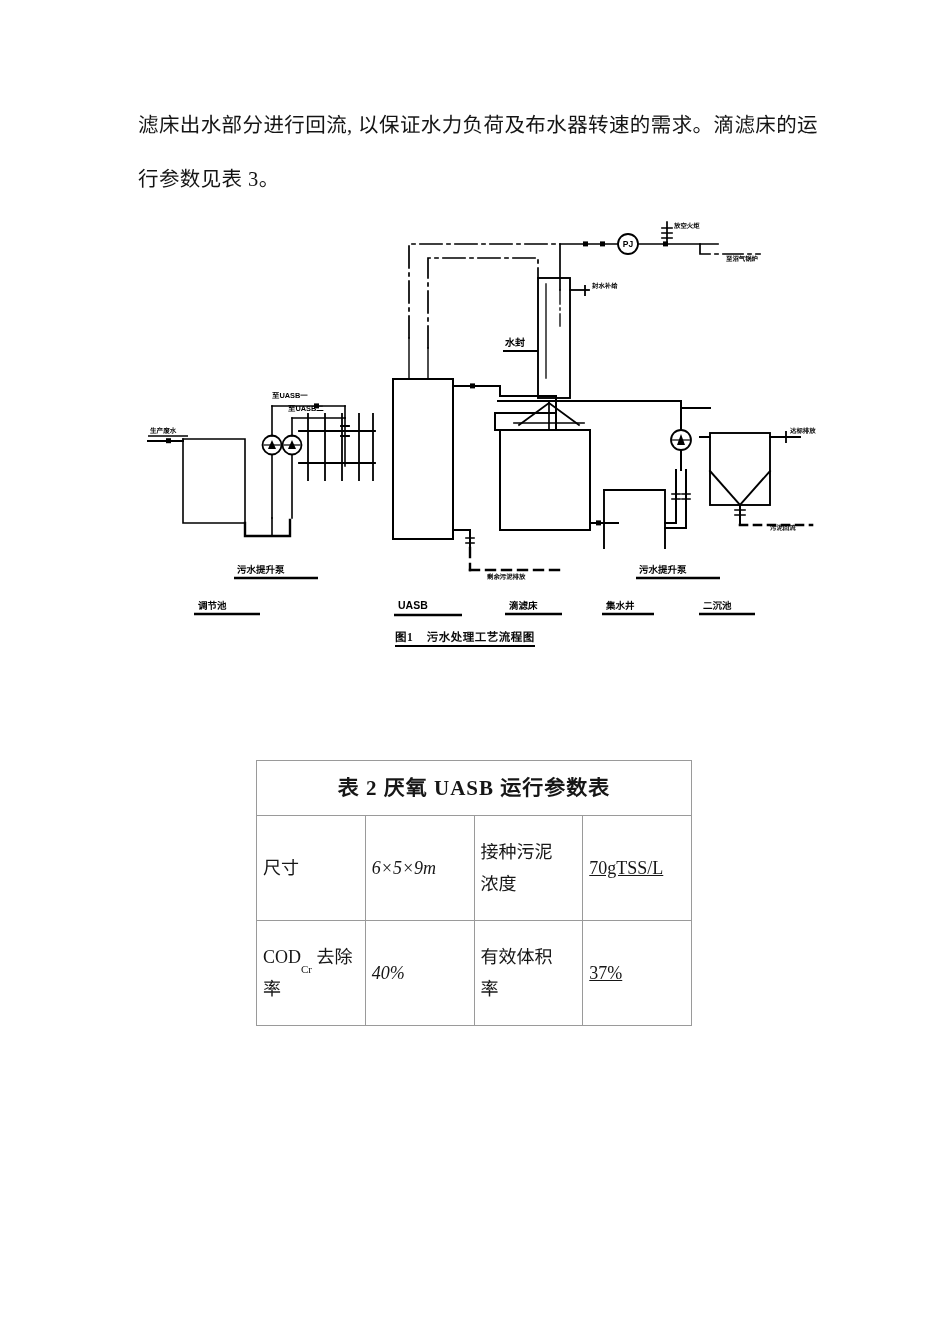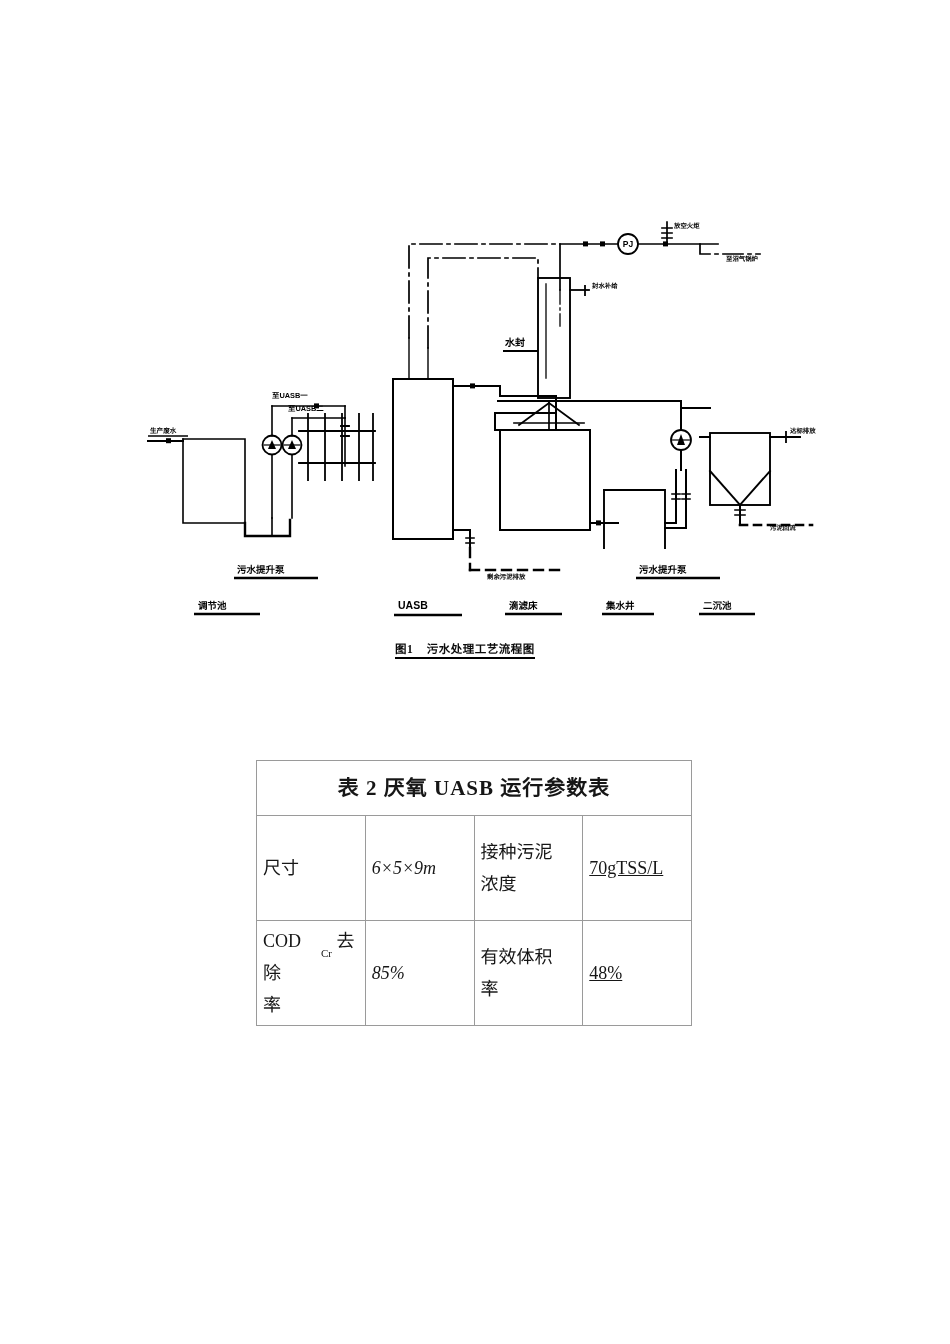--- a/index.html
+++ b/index.html
@@ -100,38 +100,40 @@
   table.params td.c2 { width: 100px; font-style: italic; }
   table.params td.c3 { width: 110px; }
   table.params td.c4 { width: 108px; text-decoration: underline; }
   .lab { display: block; }
   .sub {
     font-size: 11px;
     vertical-align: sub;
     line-height: 0;
     position: relative;
     top: 5px;
-    margin-left: 20px;
   }
   .sup3 {
     font-size: 11px;
     vertical-align: sub;
     line-height: 0;
     position: relative;
     top: 3px;
   }
 
   
   svg text { font-family: "Liberation Sans", sans-serif; }
 </style>
 </head>
 <body>
 
 <div class="page">
 
+  <div class="body-text">
+    <p>滤床出水部分进行回流, 以保证水力负荷及布水器转速的需求。滴滤床的运行参数见表 3。</p>
+  </div>
 
   <div class="figure-block">
     <svg class="figure-canvas" viewBox="0 0 950 445" xmlns="http://www.w3.org/2000/svg">
 
       <g fill="none" stroke="#000" stroke-width="1.6" stroke-linecap="square">
 
         <g>
           <path d="M183 221 L183 305 L245 305"></path>
           <path d="M183 221 L245 221 L245 305"></path>
         </g>
@@ -319,21 +321,21 @@
 
         <text x="639" y="355" font-size="9.5" font-weight="bold">污水提升泵</text>
         <line x1="636" y1="360" x2="720" y2="360" stroke="#000" stroke-width="2.4"></line>
 
         <text x="703" y="391" font-size="9.5" font-weight="bold">二沉池</text>
         <line x1="699" y1="396" x2="755" y2="396" stroke="#000" stroke-width="2.4"></line>
 
       </g>
     </svg>
 
-    <div class="fig-caption" style="left:395px; top:422px;">图1    污水处理工艺流程图</div>
+    <div class="fig-caption" style="left:395px; top:410px;">图1    污水处理工艺流程图</div>
   </div>
 
   <div class="table-wrap">
     <table class="params">
       <tbody>
         <tr>
           <td class="title-cell" colspan="4">表 2   厌氧 UASB 运行参数表</td>
         </tr>
 
         <tr class="tall">
@@ -346,24 +348,24 @@
           <td class="c4">70gTSS/L</td>
         </tr>
 
 
 
         <tr class="tall">
           <td class="c1">
             <span class="lab"><span>COD</span><span class="sub">Cr</span><span> 去除</span></span>
             <span class="lab">率</span>
           </td>
-          <td class="c2">85%</td>
+          <td class="c2">40%</td>
           <td class="c3">
             <span class="lab">有效体积</span>
             <span class="lab">率</span>
           </td>
-          <td class="c4">48%</td>
+          <td class="c4">37%</td>
         </tr>
       </tbody>
     </table>
   </div>
 
 </div>
 
 </body></html>

